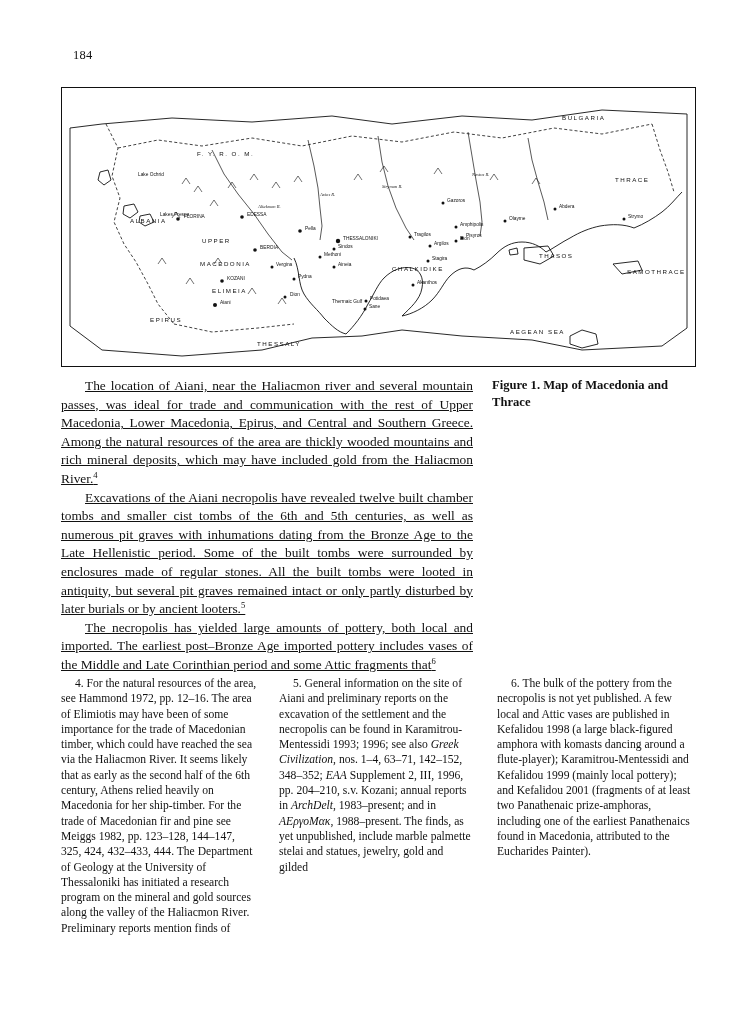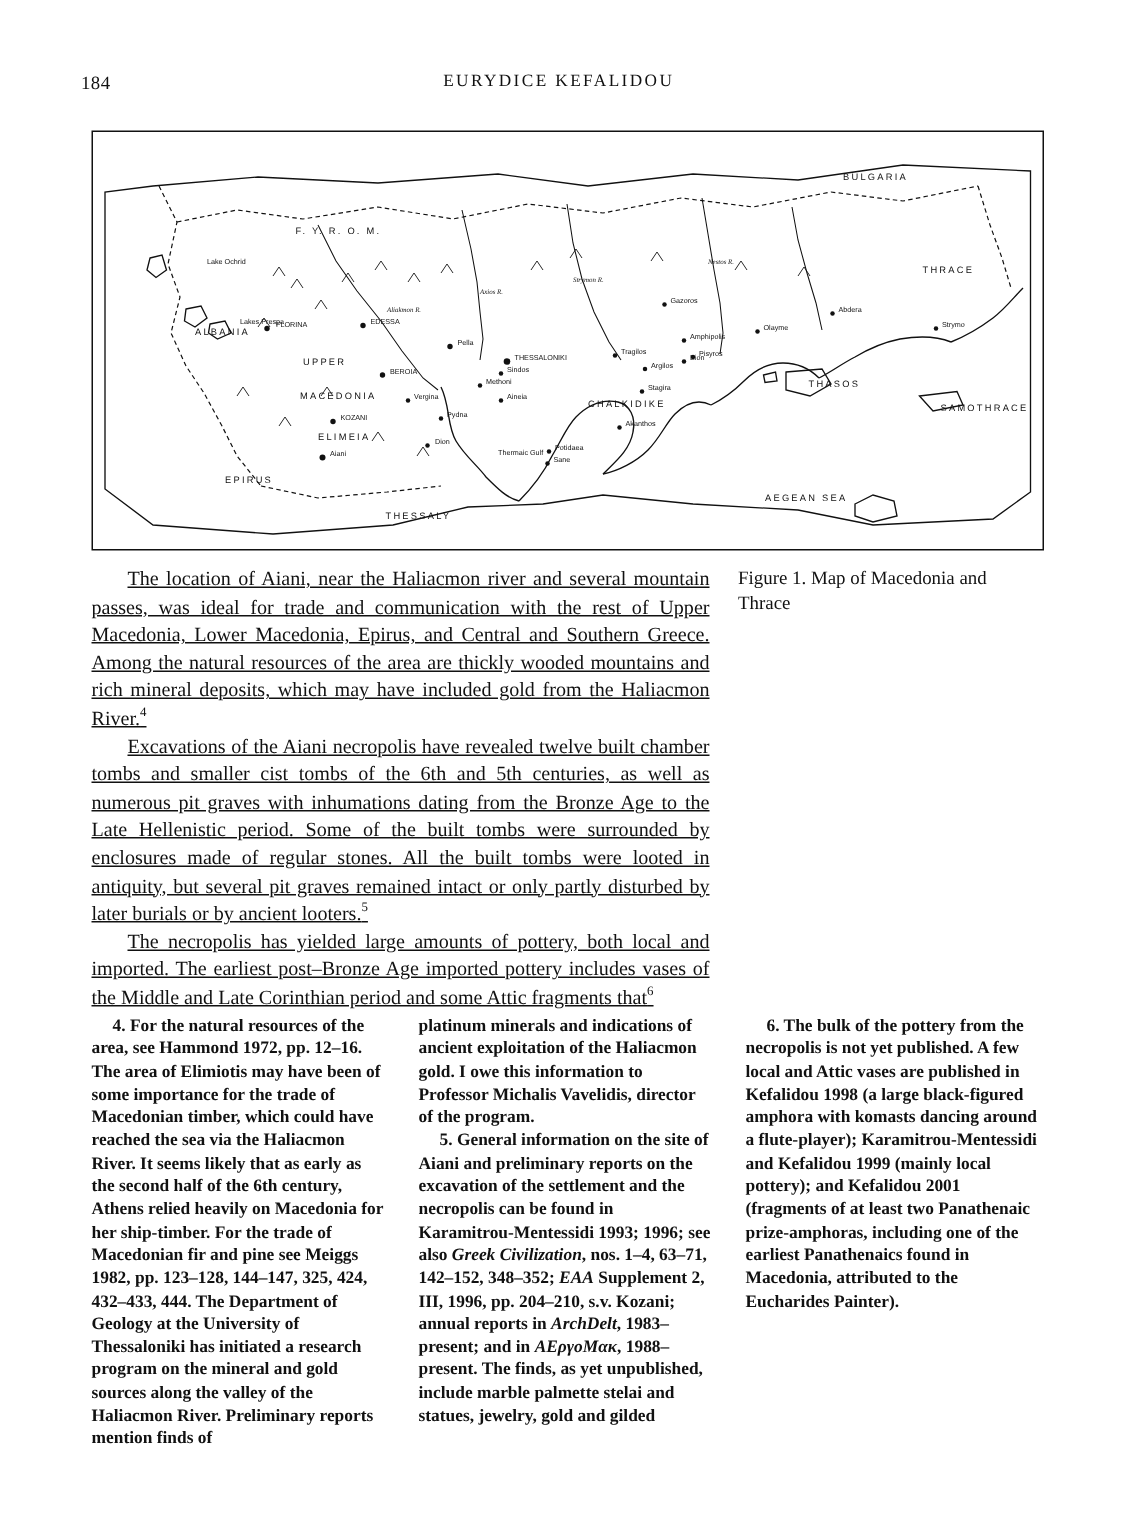--- a/index.html
+++ b/index.html
@@ -19,21 +19,21 @@
     position: absolute;
     left: 0; top: 0;
     width: 748px;
     height: 1024px;
   }
 
   
   .runhead {
     position: absolute;
     top: 48px;
-    left: 54px;
+    left: 73px;
     right: 57px;
     height: 16px;
   }
   .folio {
     position: absolute;
     left: 0;
     top: 0;
     font-size: 12.5px;
     letter-spacing: 0.3px;
   }
@@ -77,55 +77,53 @@
     margin: 0;
     text-indent: 24px;
   }
   .caption {
     position: absolute;
     left: 492px;
     top: 377px;
     width: 200px;
     font-size: 12.6px;
     line-height: 17px;
-    font-weight: normal;
+    font-weight: bold;
   }
 
   
   .notes {
     position: absolute;
     left: 61px;
     top: 676px;
     width: 633px;
     display: flex;
     gap: 22px;
   }
   .notecol {
     width: 196px;
     font-size: 11.6px;
     line-height: 15.3px;
     text-align: left;
   }
   .notecol p {
     margin: 0;
     text-indent: 14px;
-    font-weight: bold;
   }
   .notecol p.cont { text-indent: 0; }
   sup { font-size: 8.6px; vertical-align: super; line-height: 0; }
   i { font-style: italic; }
 </style>
 </head>
 <body>
 
 <div class="page">
 
   <div class="runhead">
     <div class="folio">184</div>
-    <div class="runtitle">Eurydice Kefalidou</div>
   </div>
 
   <div class="figure-box">
     <svg class="map-svg" width="633" height="278" viewBox="0 0 633 278">
       <defs>
         <style>
           .cl{fill:none;stroke:#111;stroke-width:0.9}
           .bd{fill:none;stroke:#111;stroke-width:0.8;stroke-dasharray:3 2.2}
           .rv{fill:none;stroke:#111;stroke-width:0.7}
           .tR{font-family:"Liberation Sans",sans-serif;font-size:6.2px;letter-spacing:1.5px;fill:#111}
@@ -276,21 +274,20 @@
     <p><span>The location of Aiani, near the Haliacmon river and several mountain passes, was ideal for trade and communication with the rest of Upper Macedonia, Lower Macedonia, Epirus, and Central and Southern Greece. Among the natural resources of the area are thickly wooded mountains and rich mineral deposits, which may have included gold from the Haliacmon River.</span><sup>4</sup></p>
     <p><span>Excavations of the Aiani necropolis have revealed twelve built chamber tombs and smaller cist tombs of the 6th and 5th centuries, as well as numerous pit graves with inhumations dating from the Bronze Age to the Late Hellenistic period. Some of the built tombs were surrounded by enclosures made of regular stones. All the built tombs were looted in antiquity, but several pit graves remained intact or only partly disturbed by later burials or by ancient looters.</span><sup>5</sup></p>
     <p><span>The necropolis has yielded large amounts of pottery, both local and imported. The earliest post–Bronze Age imported pottery includes vases of the Middle and Late Corinthian period and some Attic fragments that</span><sup>6</sup></p>
   </div>
 
   <div class="notes">
     <div class="notecol">
       <p>4. For the natural resources of the area, see Hammond 1972, pp. 12–16. The area of Elimiotis may have been of some importance for the trade of Macedonian timber, which could have reached the sea via the Haliacmon River. It seems likely that as early as the second half of the 6th century, Athens relied heavily on Macedonia for her ship-timber. For the trade of Macedonian fir and pine see Meiggs 1982, pp. 123–128, 144–147, 325, 424, 432–433, 444. The Department of Geology at the University of Thessaloniki has initiated a research program on the mineral and gold sources along the valley of the Haliacmon River. Preliminary reports mention finds of</p>
     </div>
     <div class="notecol">
-      <p class="cont">platinum minerals and indications of ancient exploitation of the Haliacmon gold. I owe this information to Professor Michalis Vavelidis, director of the program.</p>
       <p><span>5. General information on the site of Aiani and preliminary reports on the excavation of the settlement and the necropolis can be found in Karamitrou-Mentessidi 1993; 1996; see also </span><i>Greek Civilization</i><span>, nos. 1–4, 63–71, 142–152, 348–352; </span><i>EAA</i><span> Supplement 2, III, 1996, pp. 204–210, s.v. Kozani; annual reports in </span><i>ArchDelt</i><span>, 1983–present; and in </span><i>ΑΕργοΜακ</i><span>, 1988–present. The finds, as yet unpublished, include marble palmette stelai and statues, jewelry, gold and gilded</span></p>
     </div>
     <div class="notecol">
       <p>6. The bulk of the pottery from the necropolis is not yet published. A few local and Attic vases are published in Kefalidou 1998 (a large black-figured amphora with komasts dancing around a flute-player); Karamitrou-Mentessidi and Kefalidou 1999 (mainly local pottery); and Kefalidou 2001 (fragments of at least two Panathenaic prize-amphoras, including one of the earliest Panathenaics found in Macedonia, attributed to the Eucharides Painter).</p>
     </div>
   </div>
 
 </div>
 
 </body></html>

